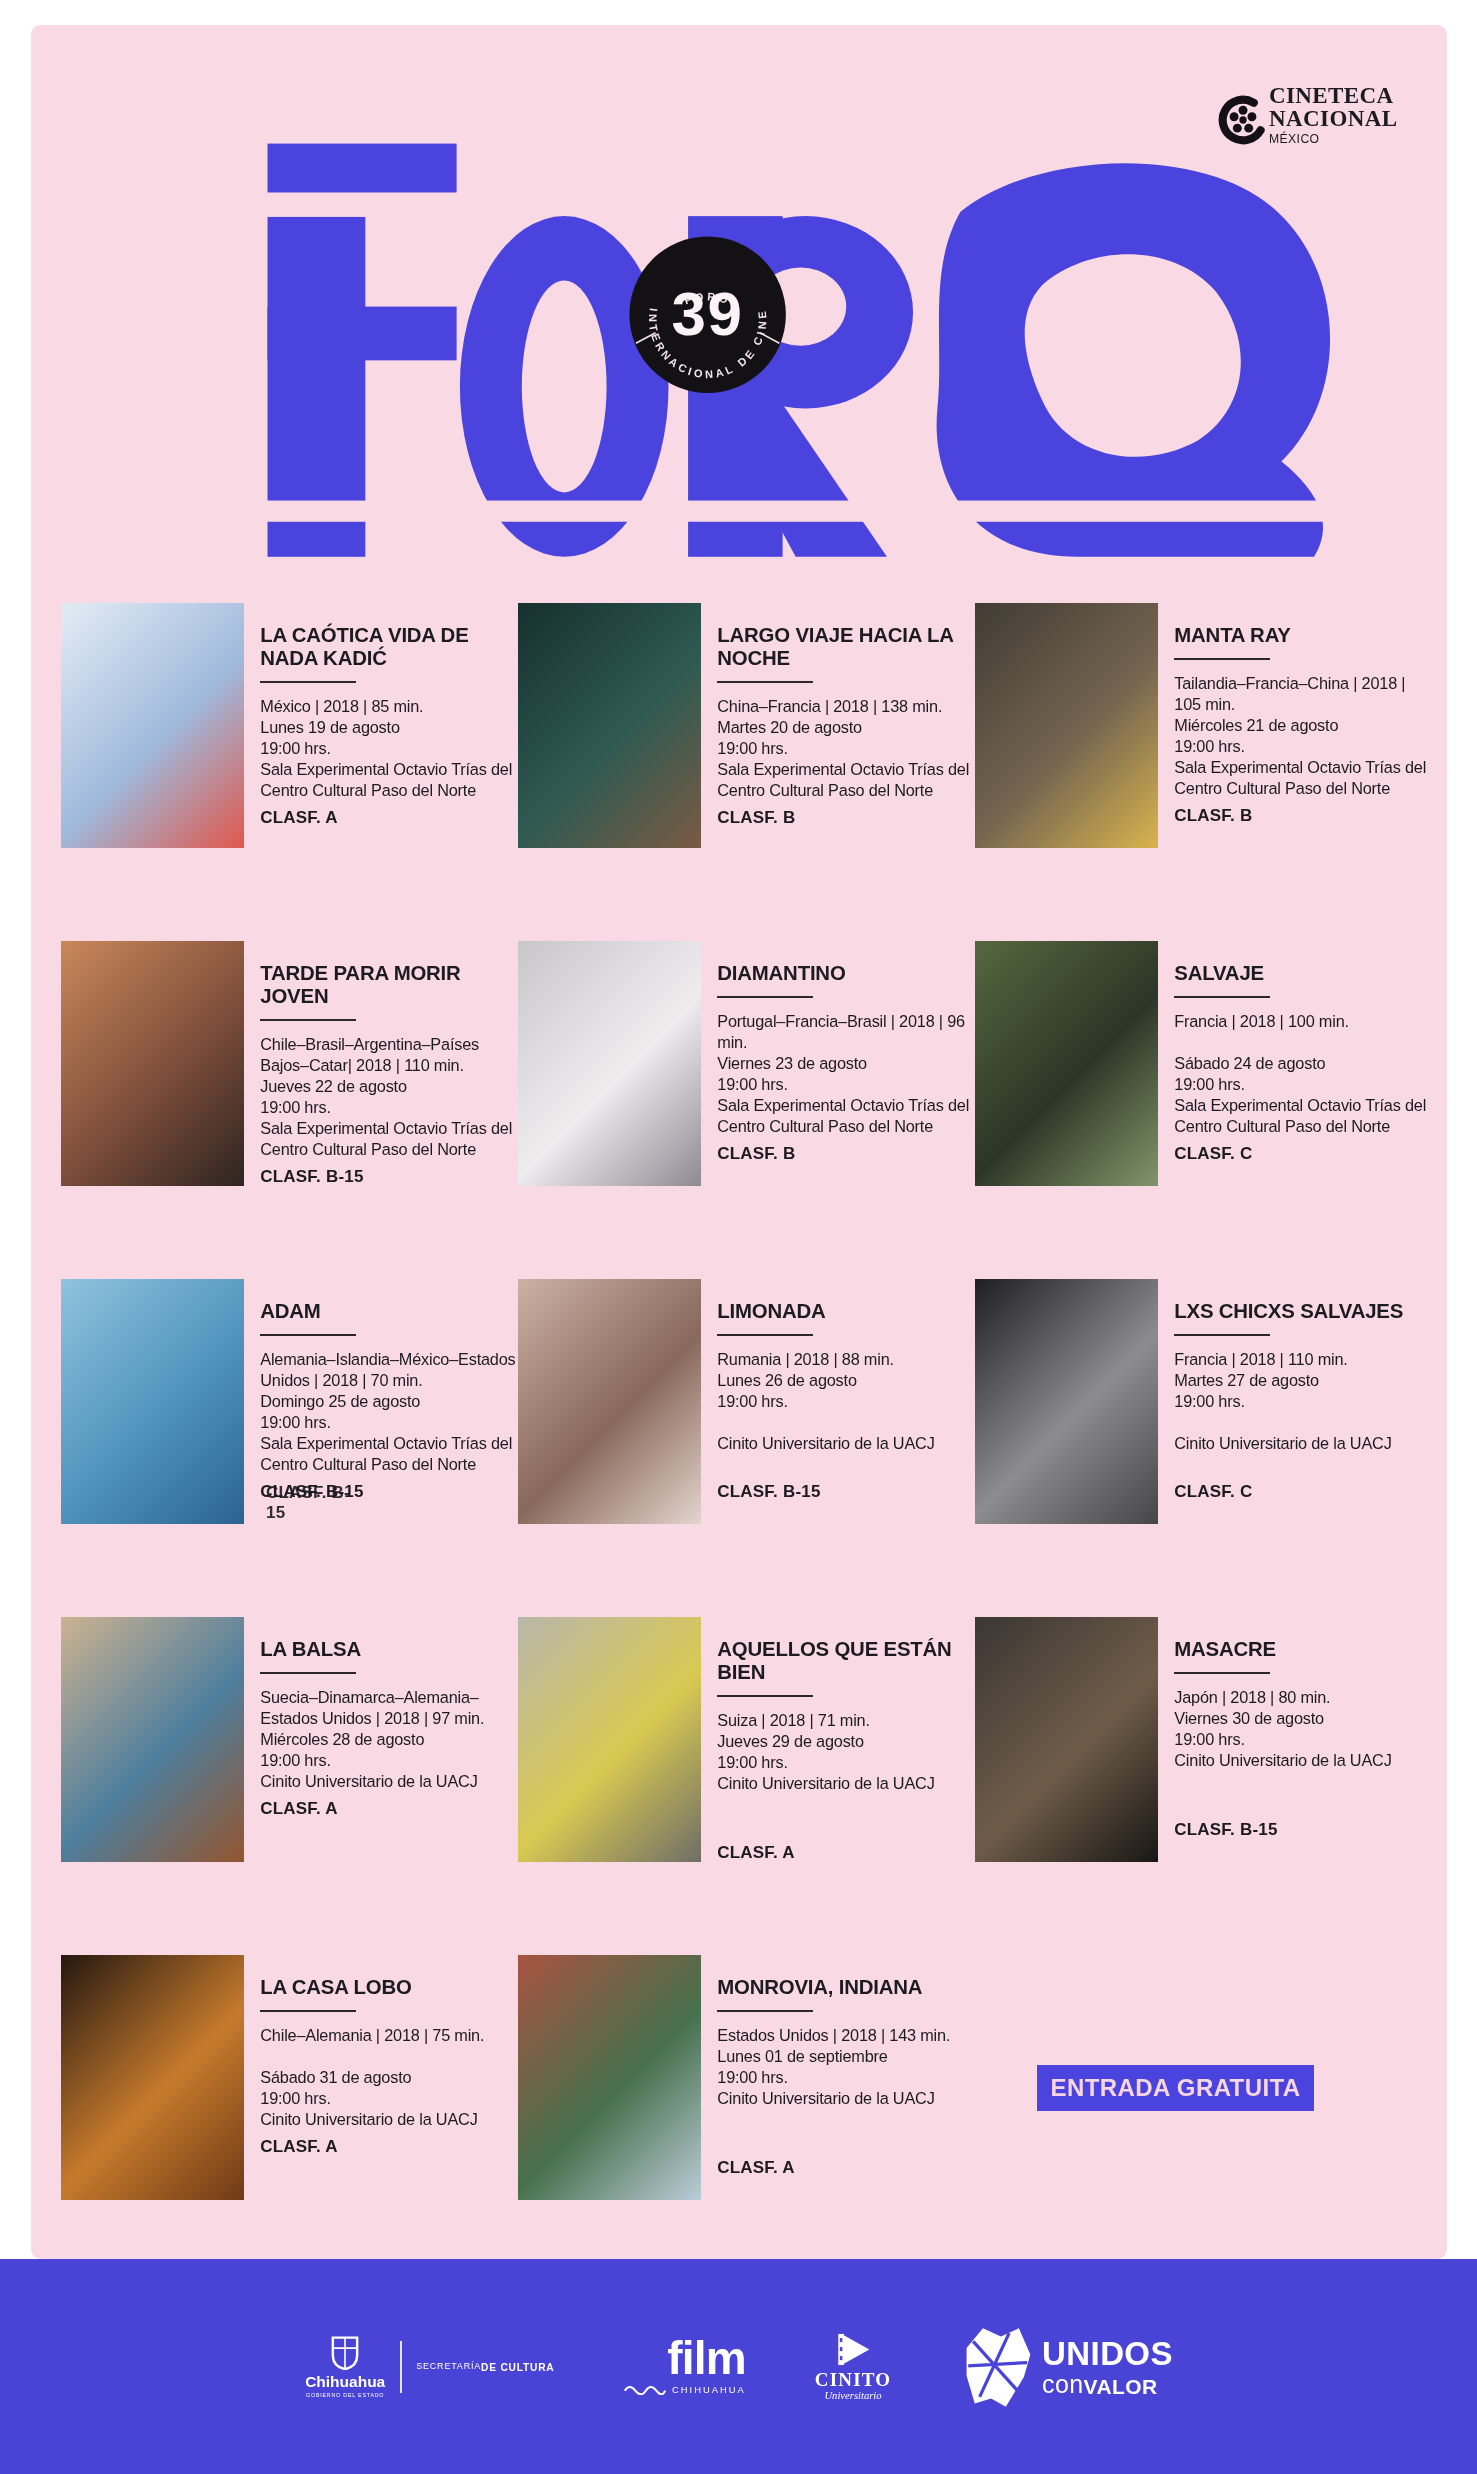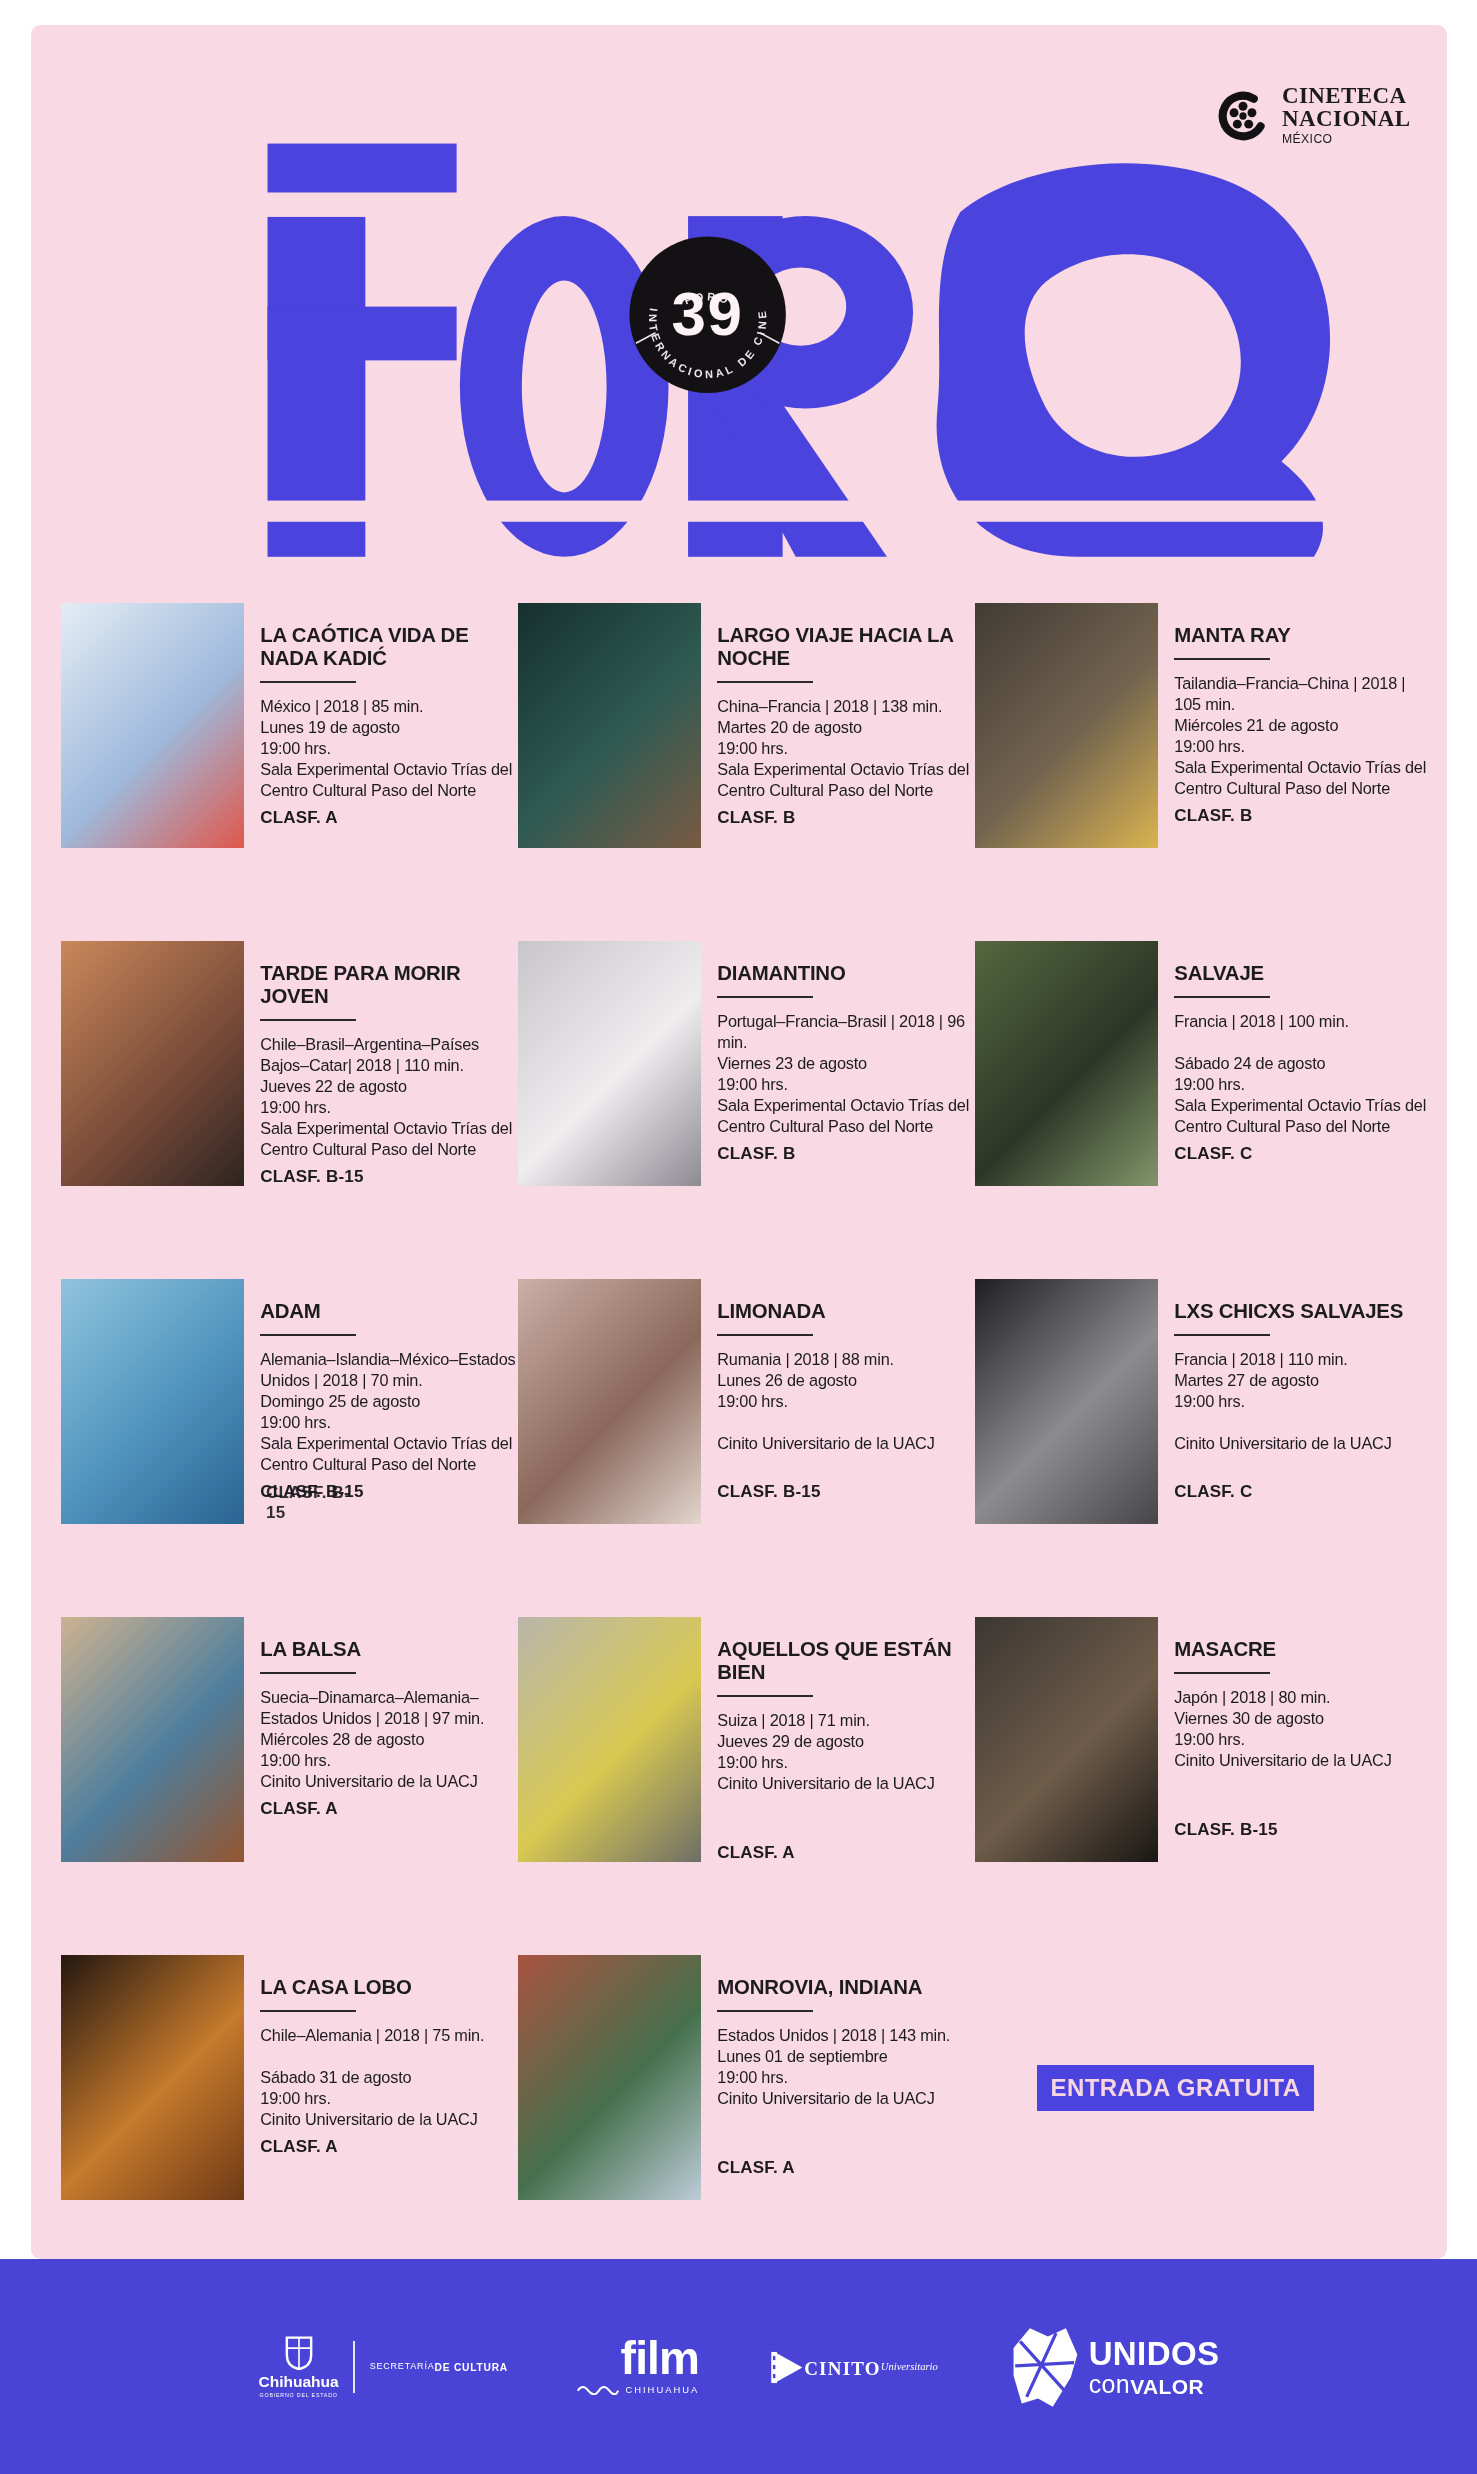--- a/index.html
+++ b/index.html
@@ -8,21 +8,21 @@
   :root{--pink:#f9d9e4;--blue:#4b43de;--footer:#4a44d6;--ink:#1c1b1d;--badge:#141115;--btntext:#f7d6e2;}
 
   .card{position:absolute;left:31px;top:24.5px;width:1416px;height:2234px;background:var(--pink);border-radius:9.8px;}
 
   
   .cultura{position:absolute;left:86px;top:70px;display:flex;align-items:center;gap:13px;}
   .cultura-text .word{font-family:"Liberation Serif","DejaVu Serif",serif;font-weight:700;font-size:36px;letter-spacing:0.8px;line-height:1;}
   .cultura-text .sub{font-size:10.6px;font-weight:700;letter-spacing:1.8px;margin-top:4.9px;}
 
   
-  .cineteca{position:absolute;left:1217px;top:85px;display:flex;align-items:center;gap:13px;}
+  .cineteca{position:absolute;left:1217px;top:85px;display:flex;align-items:flex-end;gap:0;}
   .cineteca-text .big{font-family:"Liberation Serif","DejaVu Serif",serif;font-weight:700;font-size:23px;line-height:0.98;letter-spacing:0.4px;}
   .cineteca-text .small{font-size:12.2px;letter-spacing:0.4px;margin-top:2.4px;}
 
   
   .foro{position:absolute;left:261px;top:137px;width:1084px;height:428px;}
   .badge-small{font-size:13.5px;font-weight:600;letter-spacing:4px;fill:#efe6ea;}
   .badge-number{font-size:76px;font-weight:800;fill:#fdf3f6;letter-spacing:2px;}
   .sr{position:absolute;width:0.8px;height:0.8px;overflow:hidden;clip:rect(0 0 0 0);}
 
   
@@ -51,21 +51,21 @@
   .chih-name{font-size:15.5px;font-weight:700;margin-top:3.3px;}
   .chih-sub{font-size:5.3px;letter-spacing:0.8px;margin-top:0.8px;}
   .chih-div{width:1.6px;height:52px;background:rgba(255,255,255,0.85);}
   .chih-b{display:flex;flex-direction:row;justify-content:center;}
   .chih-dept1{font-size:9px;letter-spacing:0.8px;}
   .chih-dept2{font-size:10.2px;font-weight:800;letter-spacing:0.8px;margin-top:1.6px;}
   .filmlogo{flex-direction:column;align-items:flex-end;}
   .film-word{font-size:46px;font-weight:800;line-height:0.85;letter-spacing:-0.8px;}
   .film-row{display:flex;align-items:center;gap:6.5px;margin-top:6.5px;}
   .film-sub{font-size:9.4px;letter-spacing:2px;}
-  .cinito{flex-direction:row;align-items:center;}
+  .cinito{flex-direction:column;align-items:center;}
   .cinito-name{font-family:"Liberation Serif","DejaVu Serif",serif;font-size:19px;font-weight:700;letter-spacing:1.2px;margin-top:3.3px;}
   .cinito-sub{font-family:"Liberation Serif","DejaVu Serif",serif;font-style:italic;font-size:10.6px;margin-top:-0.8px;}
   .unidos{gap:9.8px;}
   .unidos-text{display:flex;flex-direction:column;line-height:1;}
   .unidos-l1{font-size:33px;font-weight:800;letter-spacing:0.4px;text-align:right;}
   .unidos-l2{display:flex;align-items:flex-end;margin-top:1.6px;}
   .unidos-con{font-size:25px;font-weight:300;letter-spacing:0.4px;}
   .unidos-valor{font-size:21px;font-weight:700;letter-spacing:0.4px;}
 </style>
 </head>

